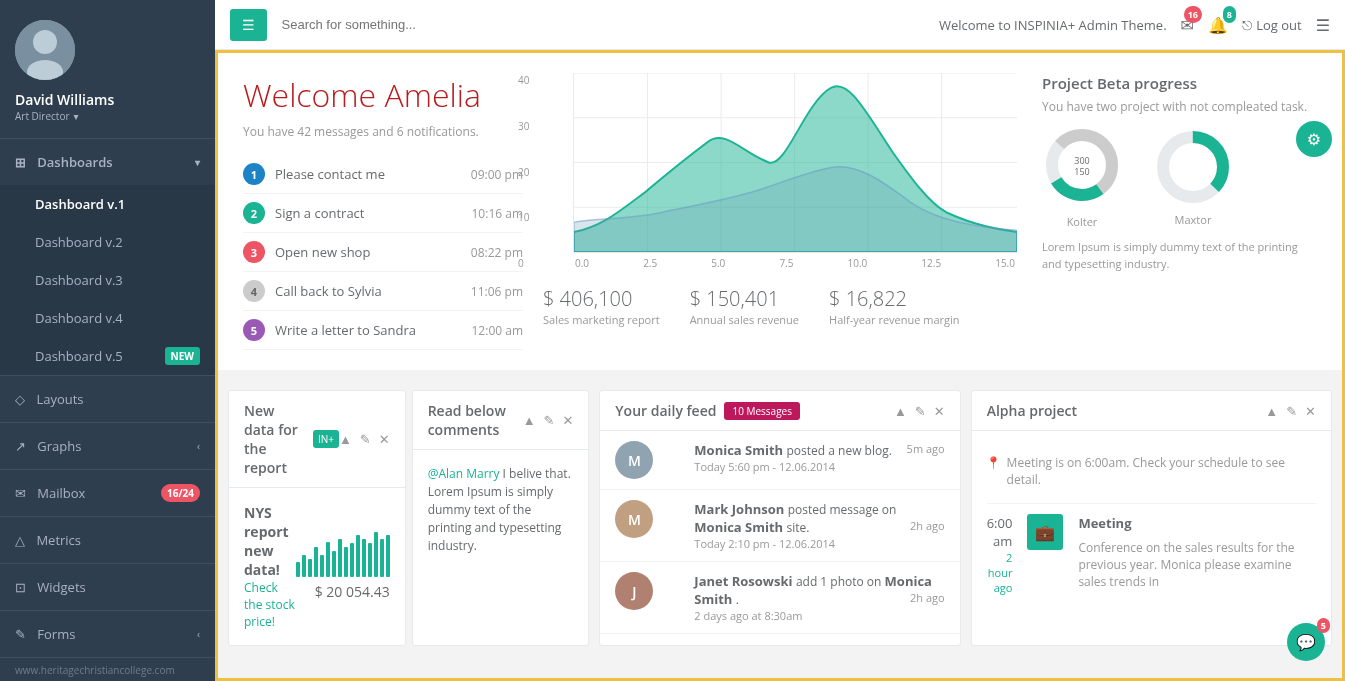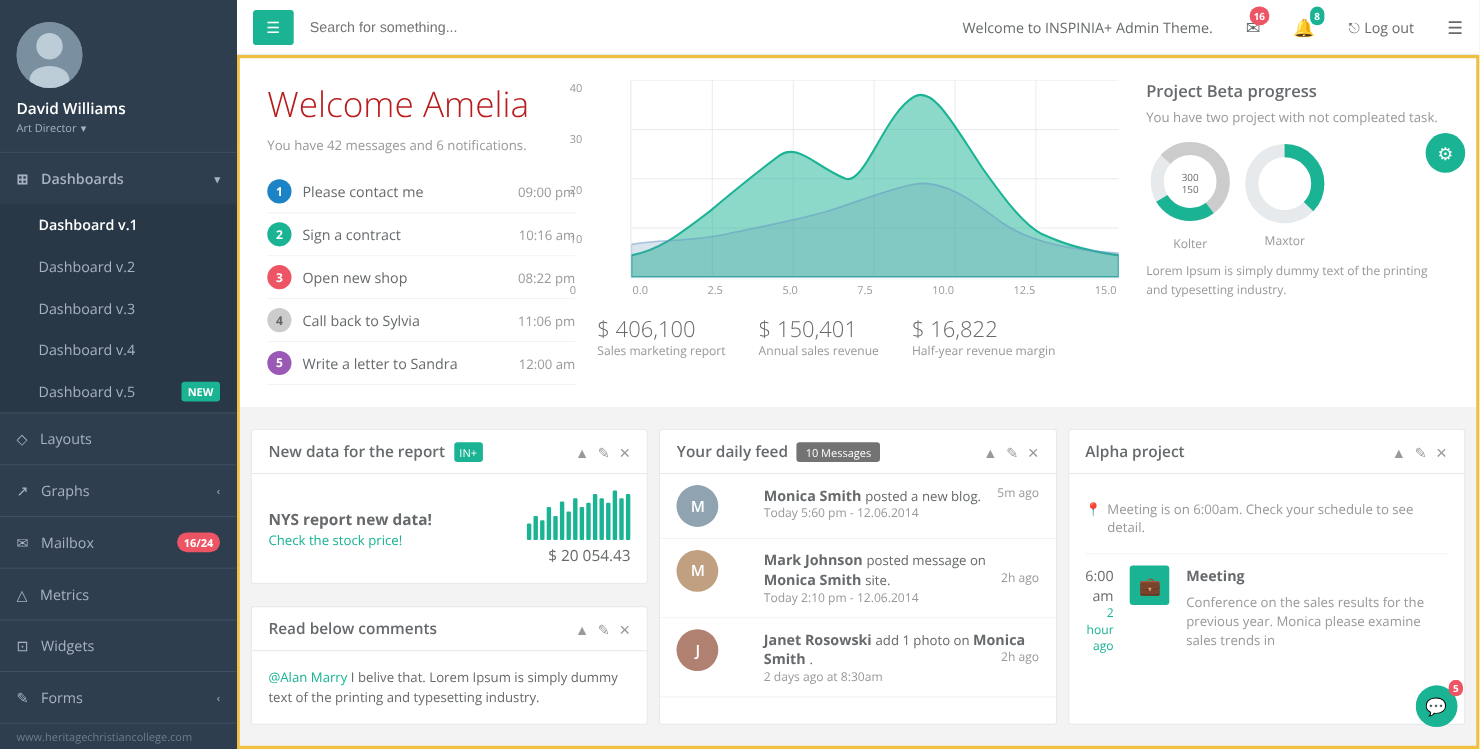--- a/index.html
+++ b/index.html
@@ -127,21 +127,21 @@
       flex: 1;
       border: none;
       outline: none;
       font-size: 13px;
       color: #999;
       padding: 5px;
     }
     .header-right {
       display: flex;
       align-items: center;
-      gap: 30px;
+      gap: 14px;
       margin-left: auto;
     }
     .header-welcome { color: #676a6c; font-size: 13px; }
     .header-icon-btn {
       position: relative;
       cursor: pointer;
       color: #676a6c;
       font-size: 16px;
     }
     .header-badge {
@@ -256,21 +256,21 @@
     
     .project-beta {
       min-width: 260px;
       max-width: 280px;
       padding: 0 5px;
     }
     .project-beta-title { font-size: 15px; color: #676a6c; font-weight: 600; margin-bottom: 5px; }
     .project-beta-subtitle { color: #999; font-size: 12px; margin-bottom: 10px; }
     .donut-row {
       display: flex;
-      gap: 6px;
+      gap: 31px;
       align-items: center;
       margin-bottom: 10px;
     }
     .donut-item { display: flex; flex-direction: column; align-items: center; gap: 5px; }
     .donut-label { font-size: 11px; color: #999; }
     .project-beta-desc { font-size: 11px; color: #999; line-height: 1.5; }
 
     .gear-btn {
       position: absolute;
       top: 68px;
@@ -311,21 +311,21 @@
     .panel-controls span { cursor: pointer; }
     .badge-in {
       background: #1ab394;
       color: #fff;
       font-size: 10px;
       padding: 2px 5px;
       border-radius: 3px;
       margin-left: 8px;
     }
     .badge-msg {
-      background: #737373;
+      background: #be185d;
       color: #fff;
       font-size: 10px;
       padding: 2px 8px;
       border-radius: 3px;
       margin-left: 8px;
     }
     .panel-body { padding: 15px; }
 
     
     .nys-report {
@@ -672,21 +672,21 @@
           </div>
           <div class="project-beta-desc">Lorem Ipsum is simply dummy text of the printing and typesetting industry.</div>
         </div>
       </div>
 
       <div class="gear-btn">⚙</div>
     </div>
 
     <div class="bottom-row">
 
-      <div style="flex:1; display:flex; flex-direction:column; gap:20px; min-width:0;">
+      <div style="flex:1; display:flex; flex-direction:row; gap:6px; min-width:0;">
 
         <div class="panel">
           <div class="panel-header">
             <div style="display:flex;align-items:center;">
               <span class="panel-title">New data for the report</span>
               <span class="badge-in">IN+</span>
             </div>
             <div class="panel-controls">
               <span>▲</span>
               <span>✎</span>

